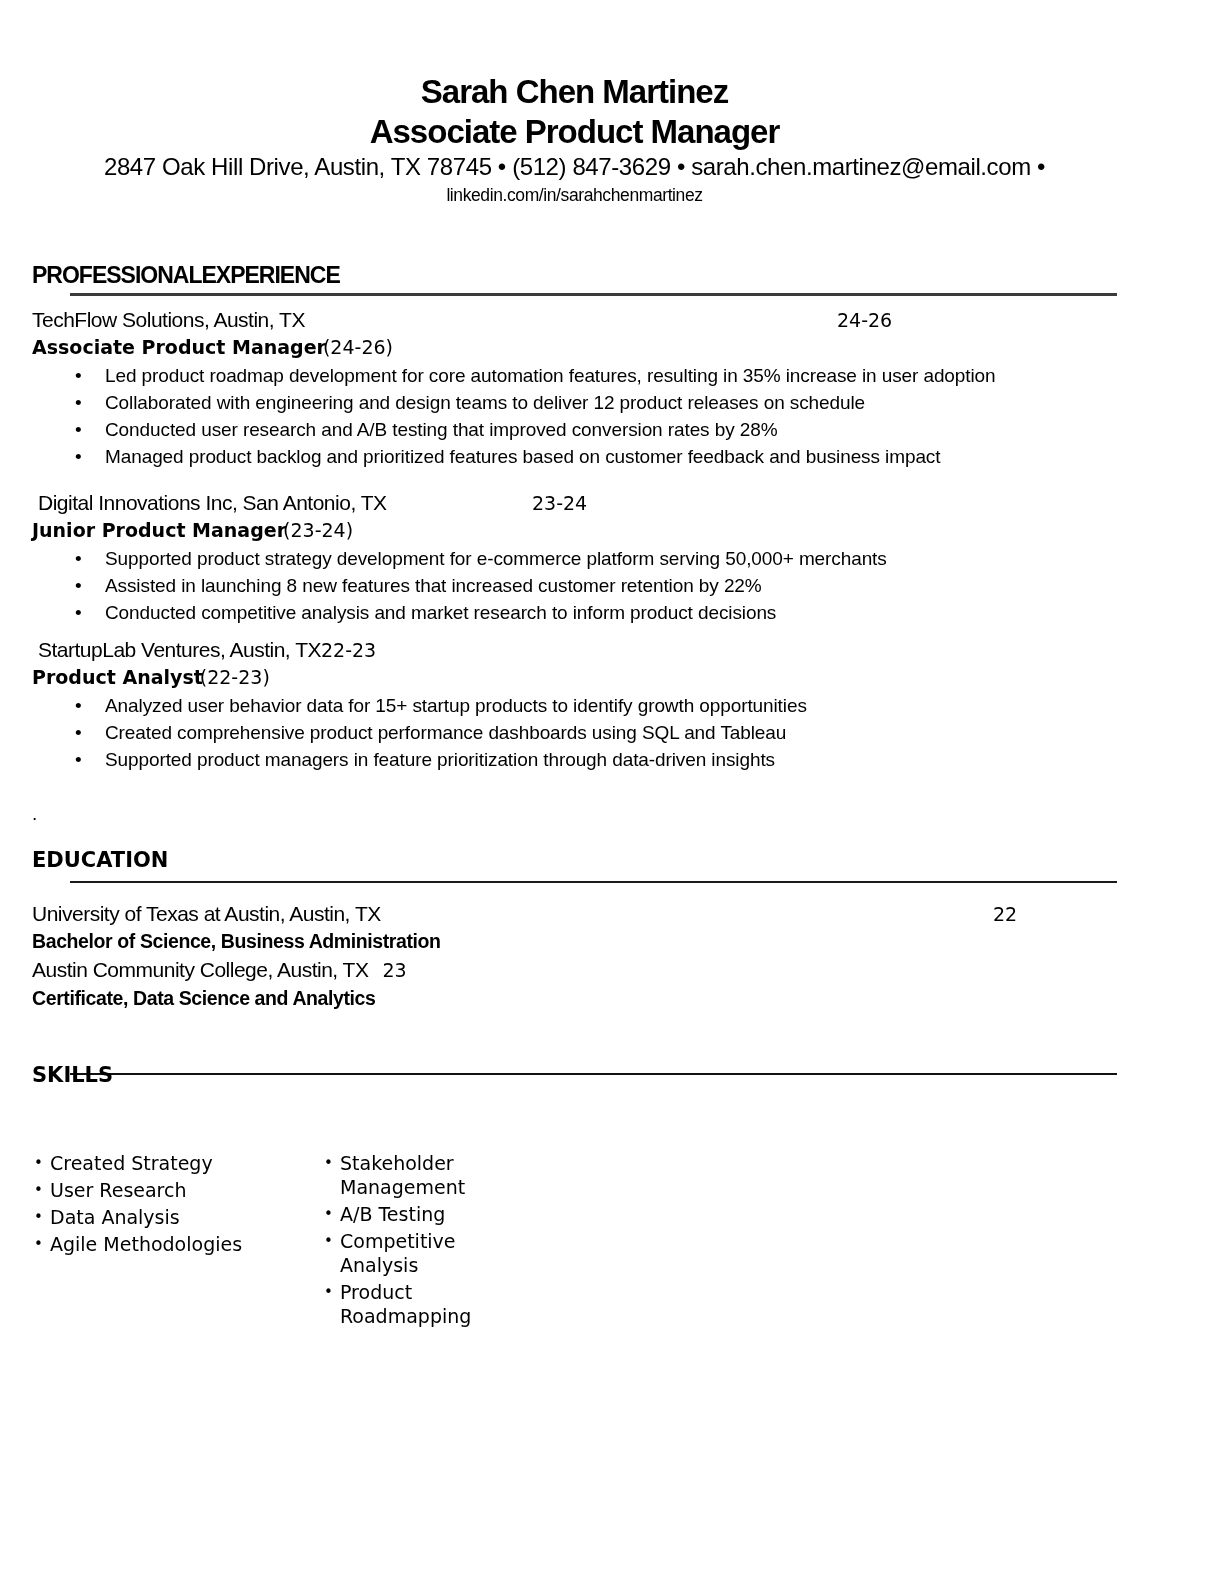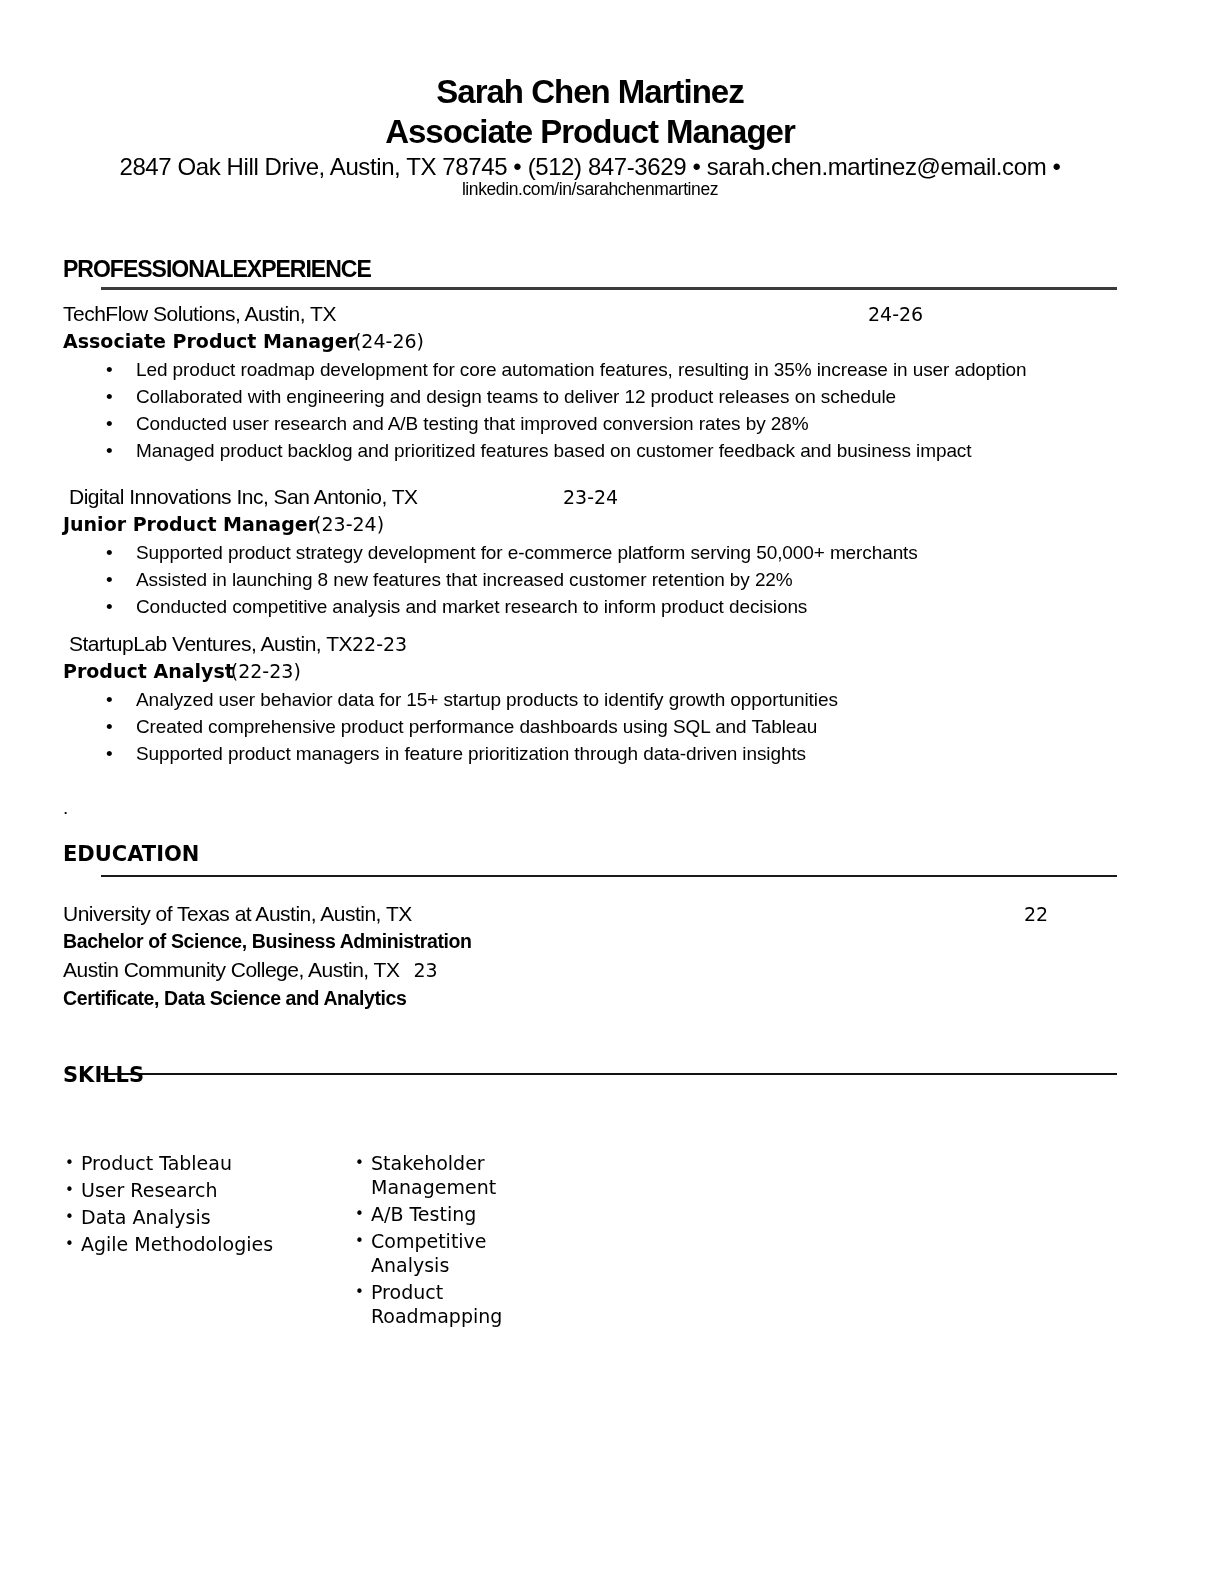--- a/index.html
+++ b/index.html
@@ -3,29 +3,29 @@
 <meta charset="utf-8">
 <style>
   html,body { margin:0; padding:0; background:#ffffff; }
   body {
     width:1224px; height:1584px;
     font-family:"Liberation Sans", sans-serif;
     color:#000;
     overflow:hidden;
   }
   .page { position:relative; width:1224px; height:1584px; background:#fff; box-sizing:border-box;
-          padding:72px 107px 0 63px; }
+          padding:72px 107px 0 32px; }
 
   
   .cond  { font-family:"Liberation Sans", sans-serif; letter-spacing:-0.4px; }
 
   
   .name, .job-head-title { text-align:center; font-weight:bold; font-size:33px; line-height:40px; letter-spacing:-1px; }
   .contact { text-align:center; font-size:24px; line-height:22px; margin-top:4px; }
-  .contact2 { text-align:center; font-size:17.5px; line-height:22px; }
+  .contact2 { text-align:center; font-size:17.5px; line-height:22px;margin-top:6px; }
 
   
   .sec-heading-cond { font-weight:bold; font-size:23px; line-height:26px; letter-spacing:-1px; margin-top:56px; }
   .rule { border:0; border-top:3px solid #3b3b3b; margin:5px 0 0 38px; }
   .rule-edu { border:0; border-top:2px solid #1a1a1a; margin:8px 0 0 38px; }
 
   
   .company-row { position:relative; margin-top:12px; font-size:21px; line-height:24px; letter-spacing:-0.5px; }
   .company-row.indent { padding-left:6px; }
   .abs-date { position:absolute; top:0; font-family:"DejaVu Sans", sans-serif; font-size:19px; letter-spacing:0; }
@@ -41,21 +41,21 @@
   ul.exp-bullets li { display:flex; font-size:19px; line-height:26px; letter-spacing:-0.1px; margin-bottom:1px; }
   ul.exp-bullets .dot { width:30px; flex:0 0 30px; }
   ul.exp-bullets .btxt { max-width:950px; }
 
   .gap-job2 { margin-top:21px; }
   .gap-job3 { }
 
   .trailing-period { margin-top:30px; font-size:19px; line-height:22px; }
 
   .edu-heading { font-family:"DejaVu Sans", sans-serif; font-weight:bold; font-size:21px; line-height:26px; margin-top:22px; }
-  .school-row { position:relative; font-size:21px; line-height:24px; letter-spacing:-0.5px; margin-top:25px; }
+  .school-row { position:relative; font-size:21px; line-height:24px; letter-spacing:-0.5px; margin-top:19px; }
   .school-row.second { margin-top:5px; }
   .date-3 { left:961px; }
   .acc-date { margin-left:14px; }
   .degree-row { font-weight:bold; font-size:19.5px; line-height:23px; letter-spacing:-0.4px; margin-top:4px; }
   .degree-row.second { margin-top:5px; }
 
   
   .skills-heading-wrap { position:relative; margin-top:52px; height:27px; }
   .skills-rule { position:absolute; top:11px; left:38px; right:0; border-top:2px solid #111; z-index:0; }
   .skills-heading { position:relative; z-index:1; font-family:"DejaVu Sans", sans-serif; font-weight:bold; font-size:21px; line-height:27px; display:inline-block; }
@@ -168,21 +168,21 @@
   <div class="skills-heading-wrap">
     <div class="skills-rule"></div>
     <span class="skills-heading">SKILLS</span>
   </div>
 
   <div class="skills-cols">
     <div class="skills-col1">
       <ul class="skill-list">
         <li>
             <span class="dot">•</span>
-            <span>Product Tableau</span>
+            <span>Created Strategy</span>
           </li>
         <li>
             <span class="dot">•</span>
             <span>User Research</span>
           </li>
         <li>
             <span class="dot">•</span>
             <span>Data Analysis</span>
           </li>
         <li>

